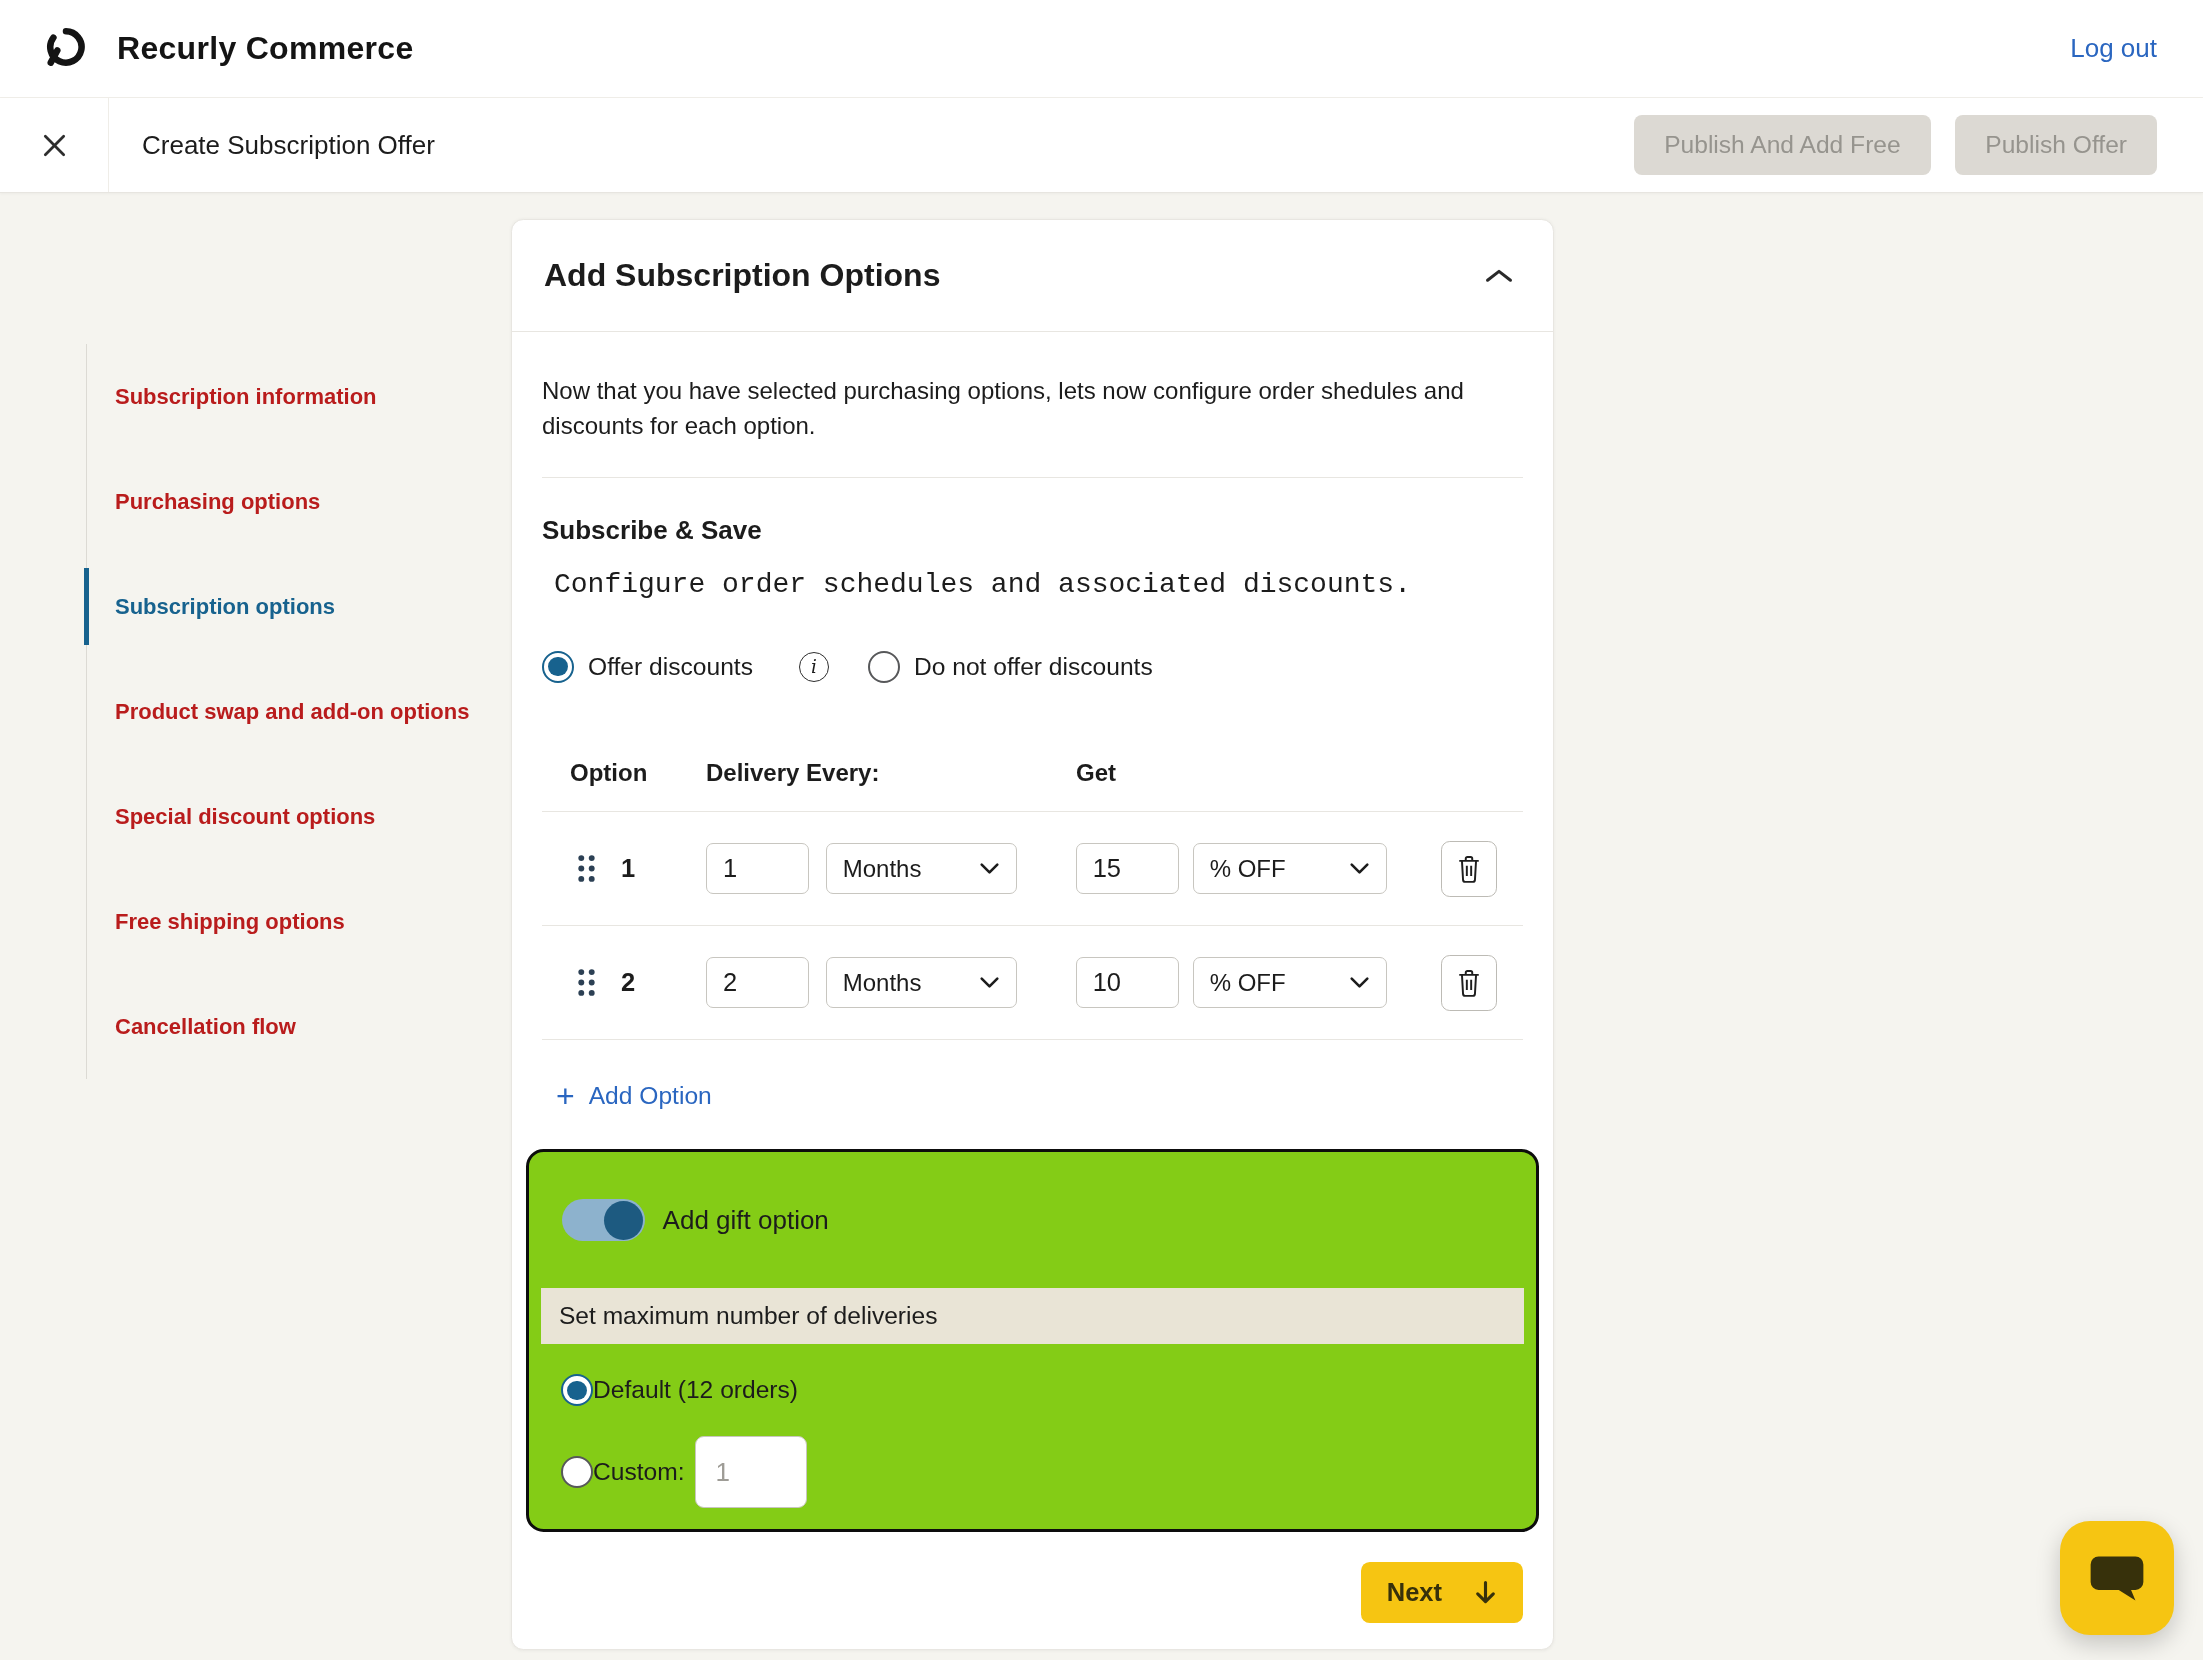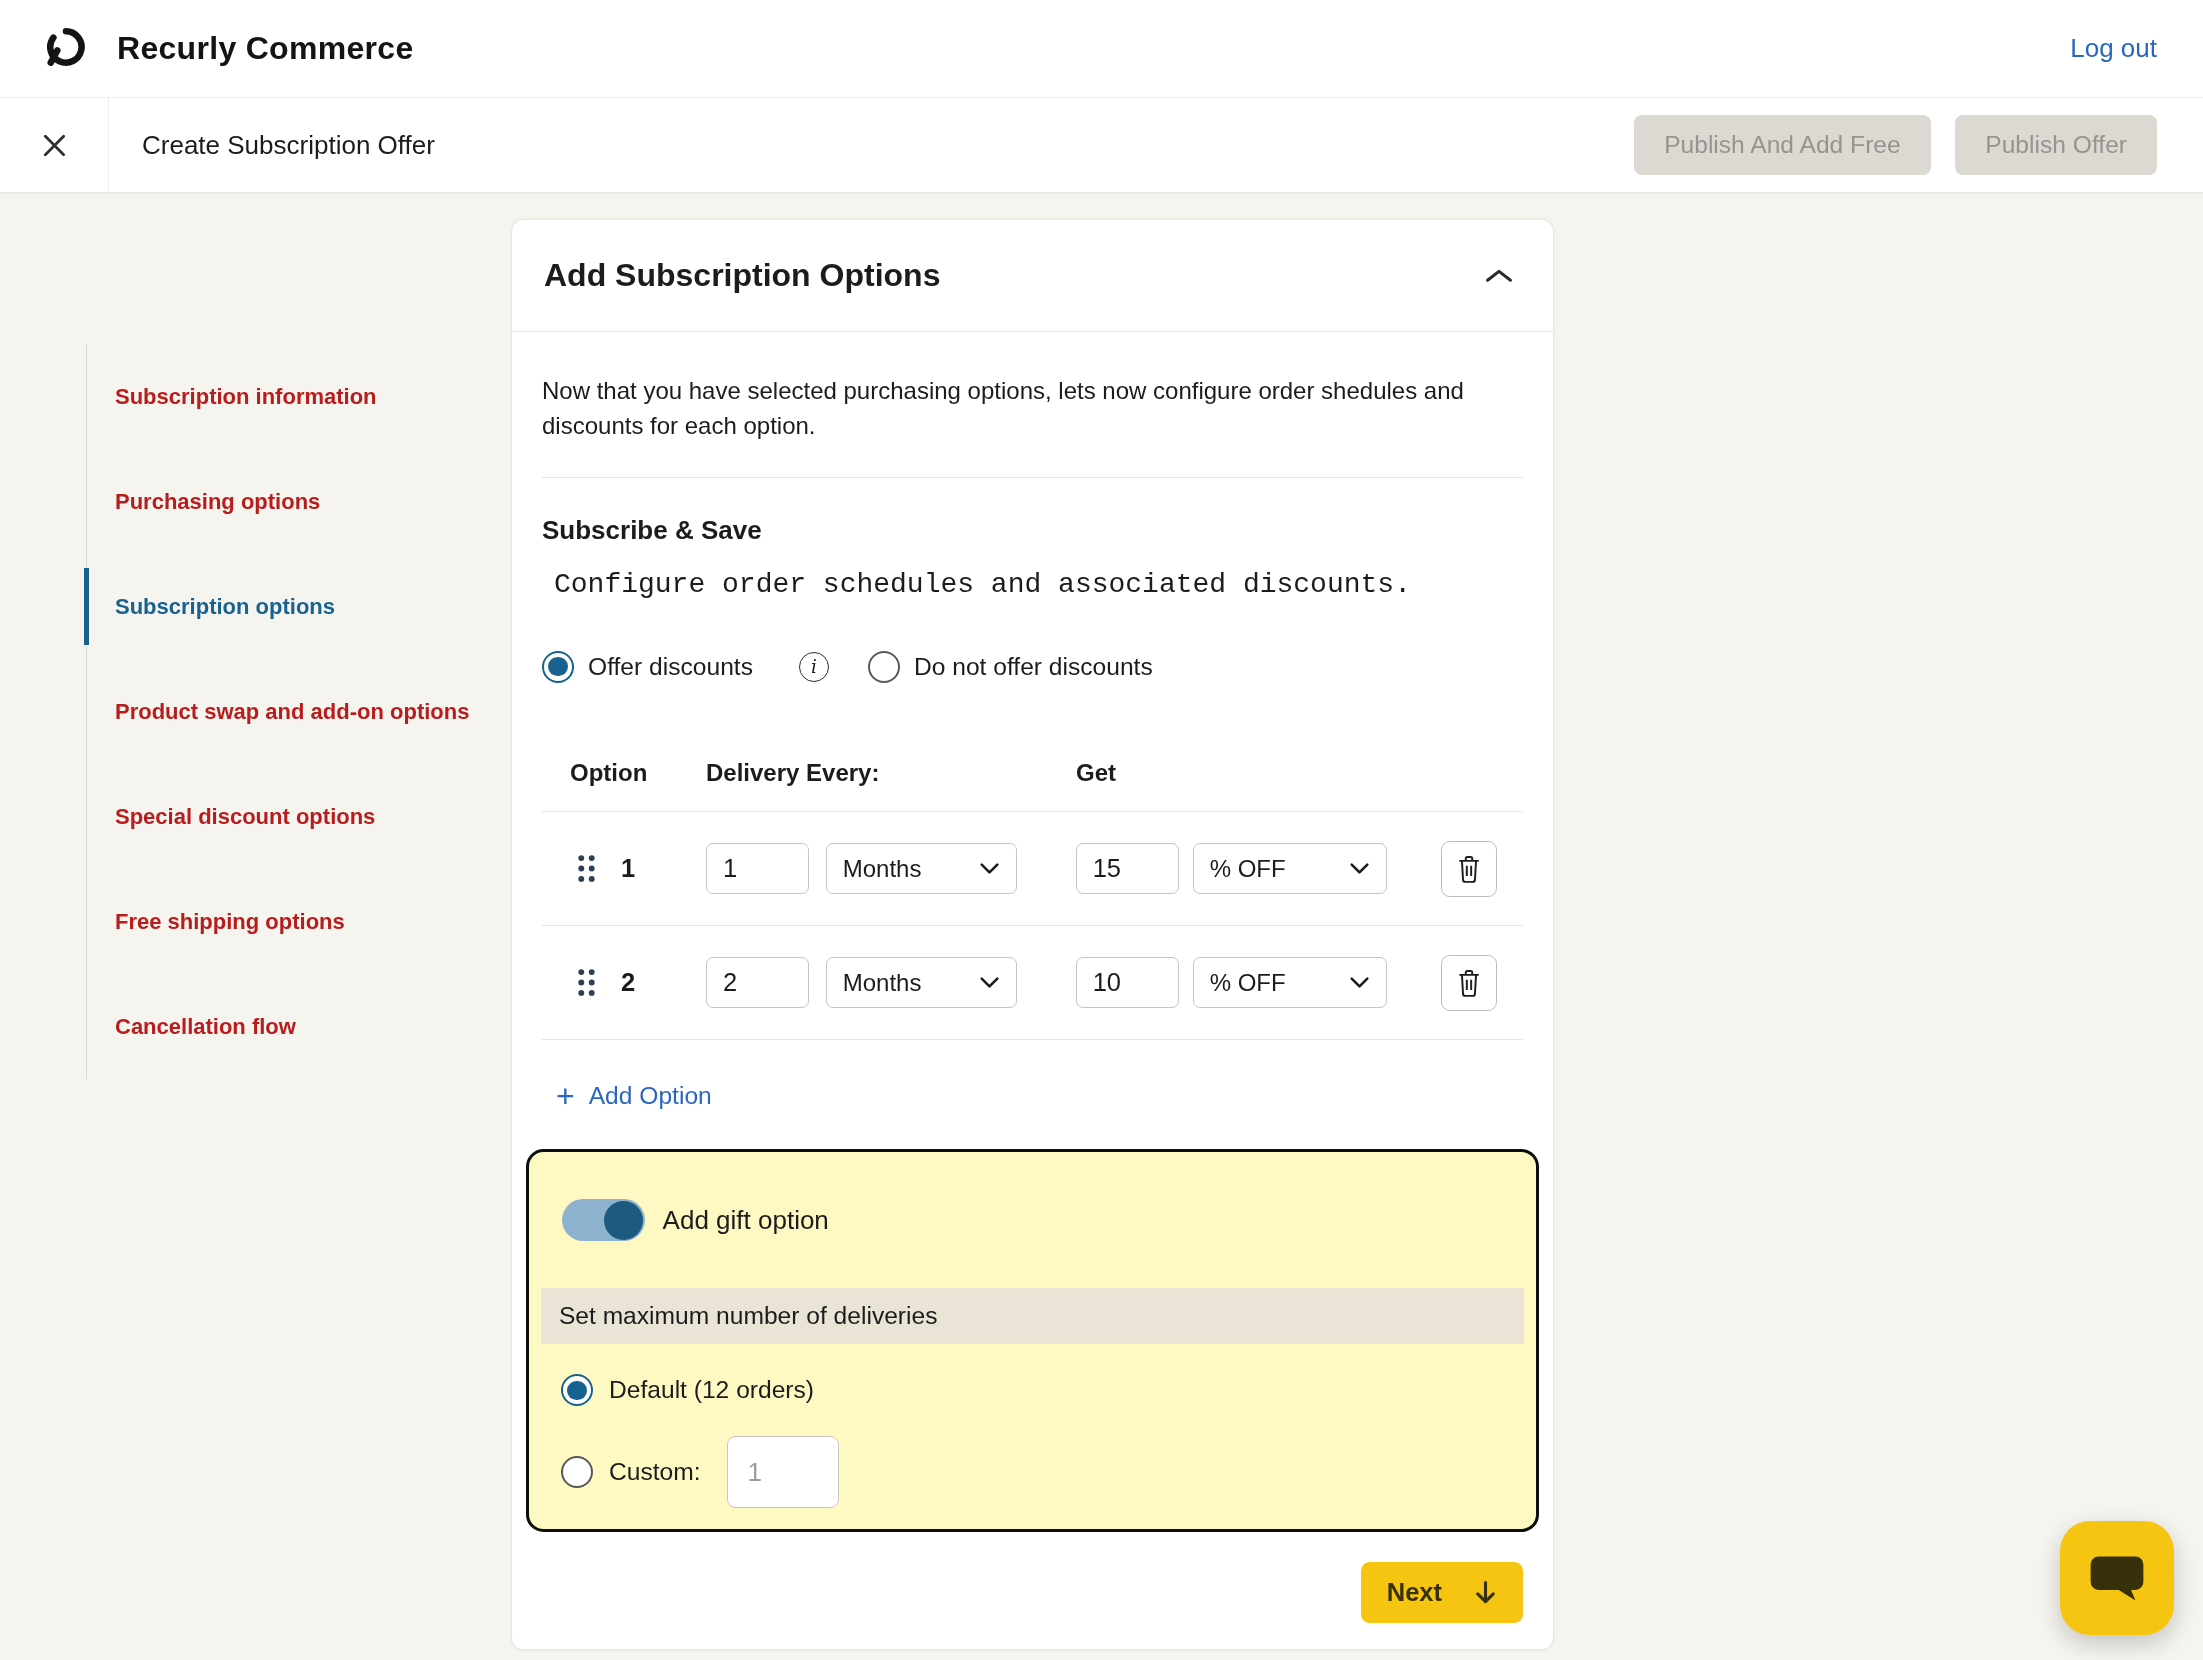--- a/index.html
+++ b/index.html
@@ -127,30 +127,30 @@
     display:flex; align-items:center; gap:14px;
     color:var(--link,#2a66c0); font-size:24.6px; font-weight:500;
     background:none; border:none; margin:40px 0 37px; padding:0 0 0 14px;
     font-family:inherit; cursor:pointer; align-self:flex-start;
   }
   .plus { font-size:32px; font-weight:400; line-height:1; }
 
   
   .gift-box {
     margin:0 -16px; border:3.5px solid #0d0d0d; border-radius:17.6px;
-    padding:47px 0 21px; background:#fef9c3;
+    padding:47px 0 21px; background:#84cc16;
   }
   .toggle-row { display:flex; align-items:center; gap:17.6px; padding-left:33px; margin-bottom:47px; font-size:26px; }
   .toggle { width:83px; height:42px; border-radius:21px; background:#8db2cd; position:relative; cursor:pointer; flex:none; }
   .toggle .knob { position:absolute; top:1.8px; right:1.8px; width:39px; height:39px; border-radius:50%; background:#1d5a80; }
   .beige-row {
     margin:0 12.3px; background:var(--beige,#e9e4d6); height:56px;
     display:flex; align-items:center; padding-left:17.6px; font-size:24.6px;
   }
-  .gift-radio-line { display:flex; align-items:center; gap:16px; padding-left:32px; margin-top:30px; font-size:24.6px; }
+  .gift-radio-line { display:flex; align-items:center; padding-left:32px; margin-top:30px; font-size:24.6px; }
   .custom-input {
     width:112px; height:72px; border:1.8px solid #c8c6c0; border-radius:8.8px;
     font-size:26px; padding:0 0 0 19.3px; font-family:inherit; margin-left:10.5px; background:#fff;
   }
   .custom-input::placeholder { color:#9e9c96; }
 
   .next-btn {
     display:flex; align-items:center; gap:32px;
     margin:30px 0 0 auto; height:61px; padding:0 26px;
     background:var(--yellow,#f6c512); color:var(--yellow_text,#37310b);

